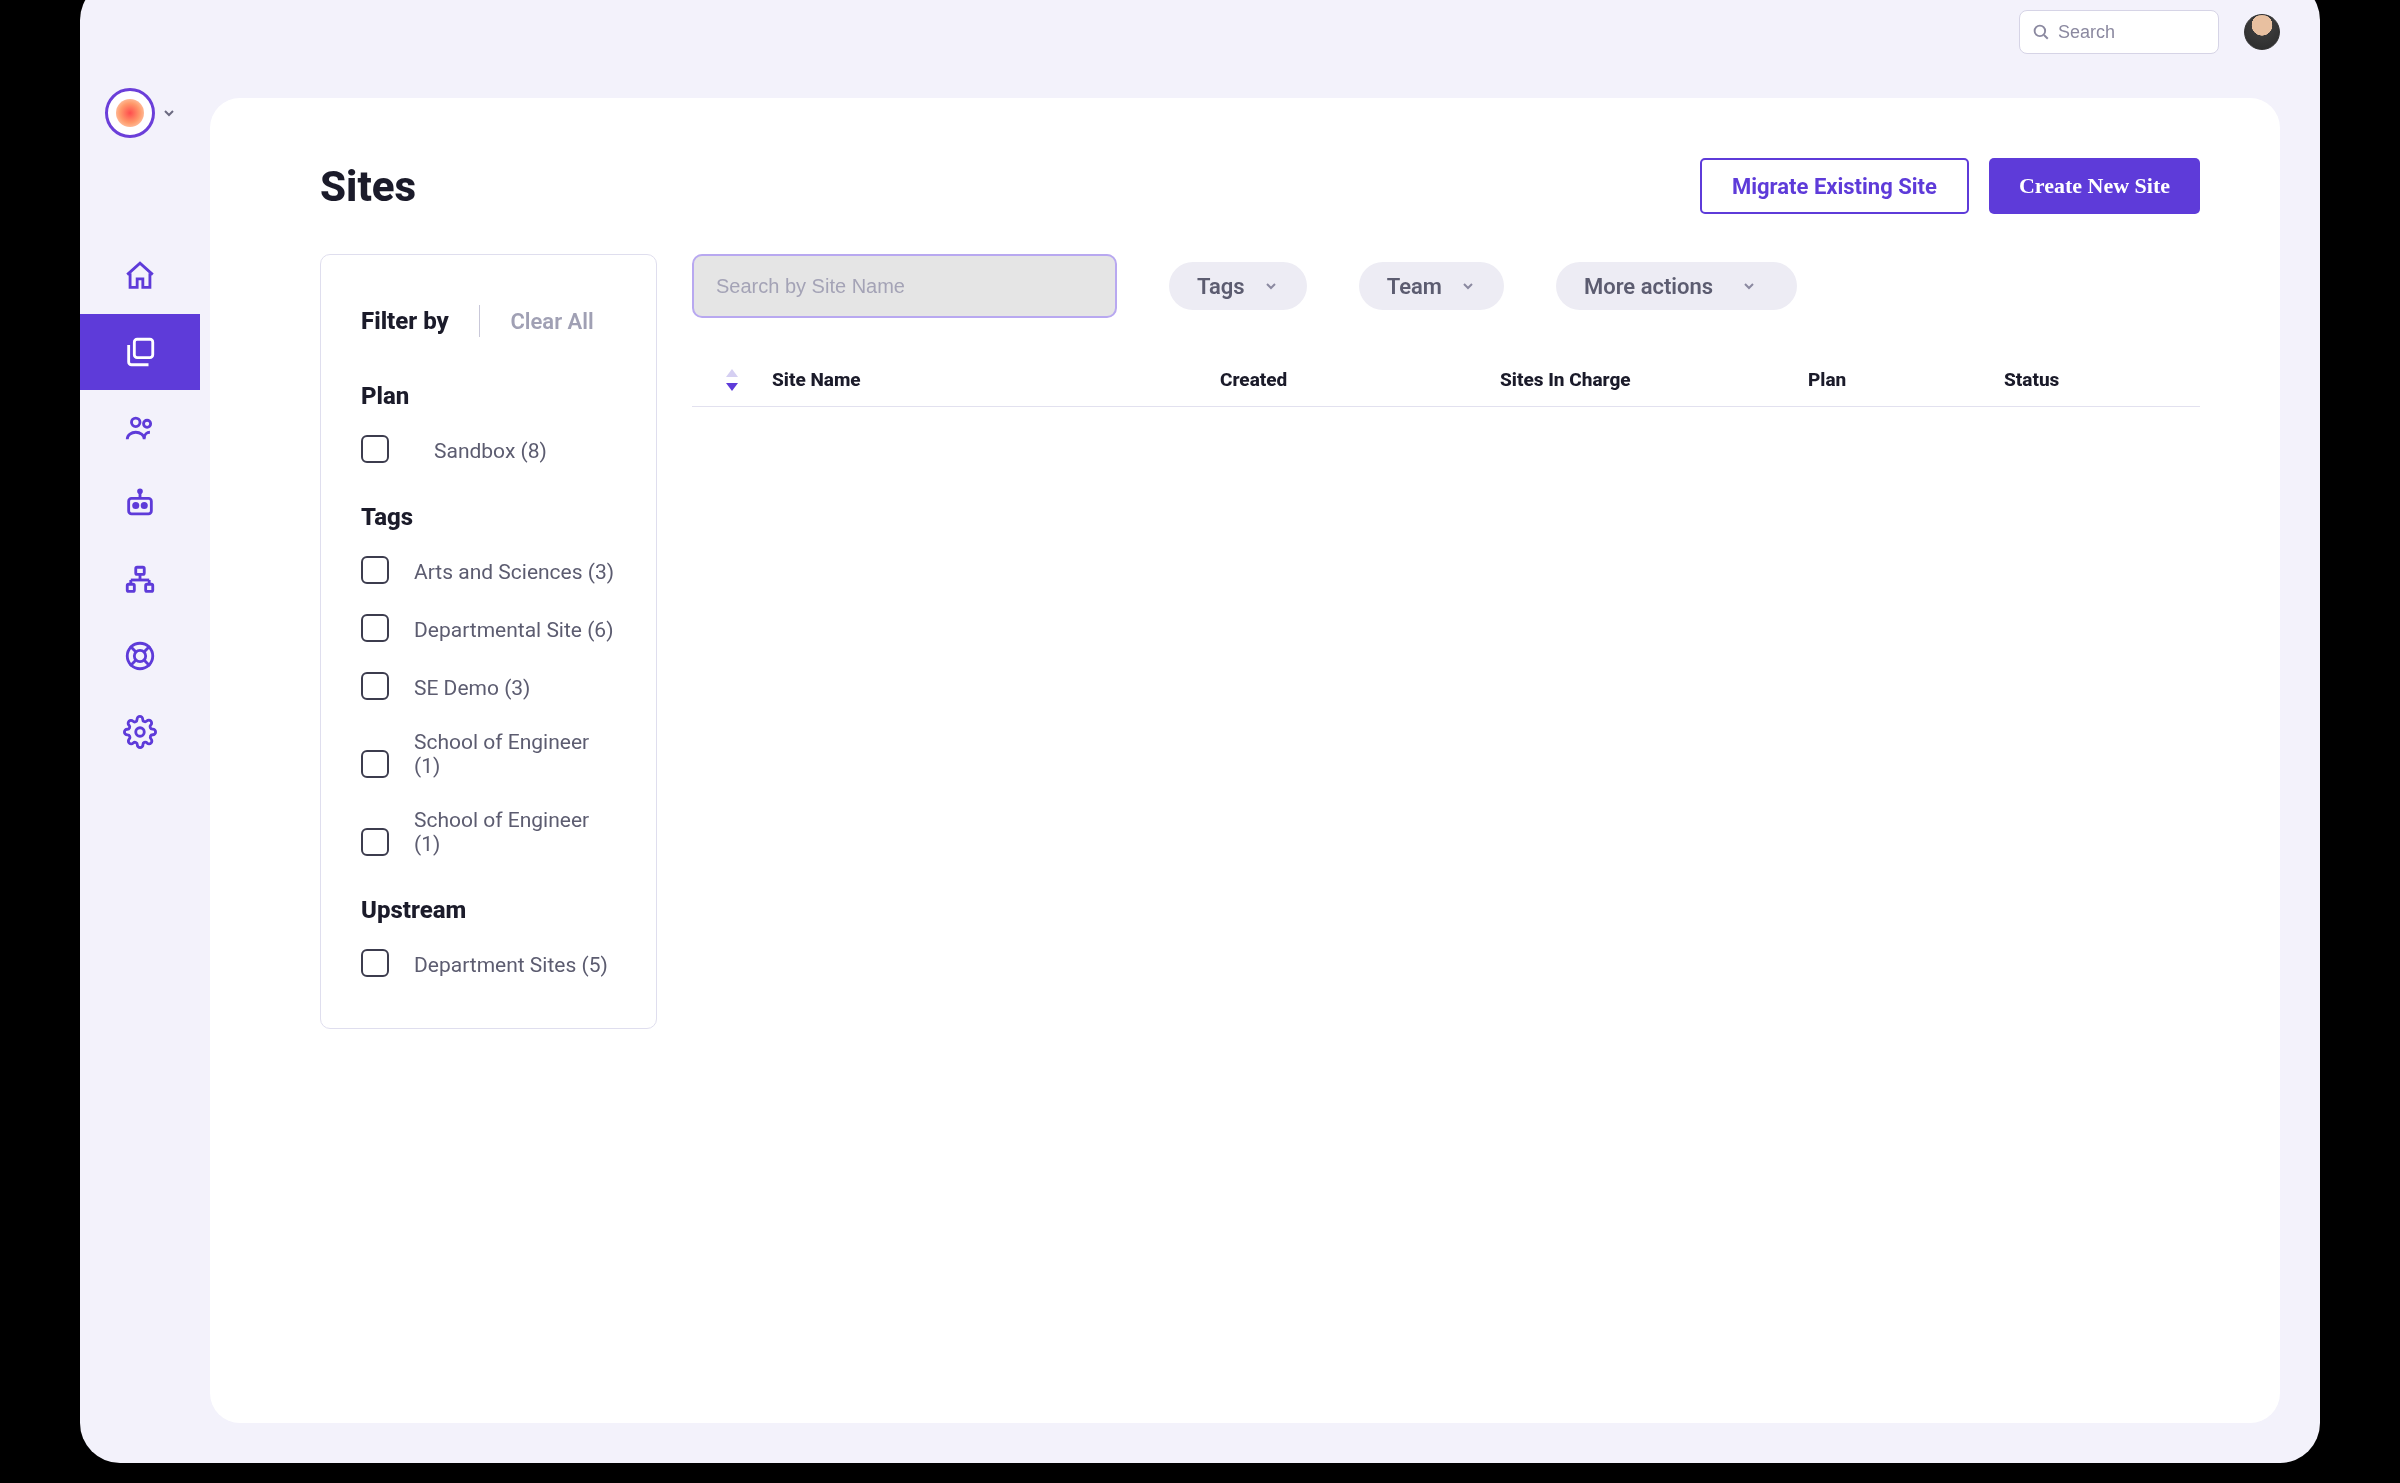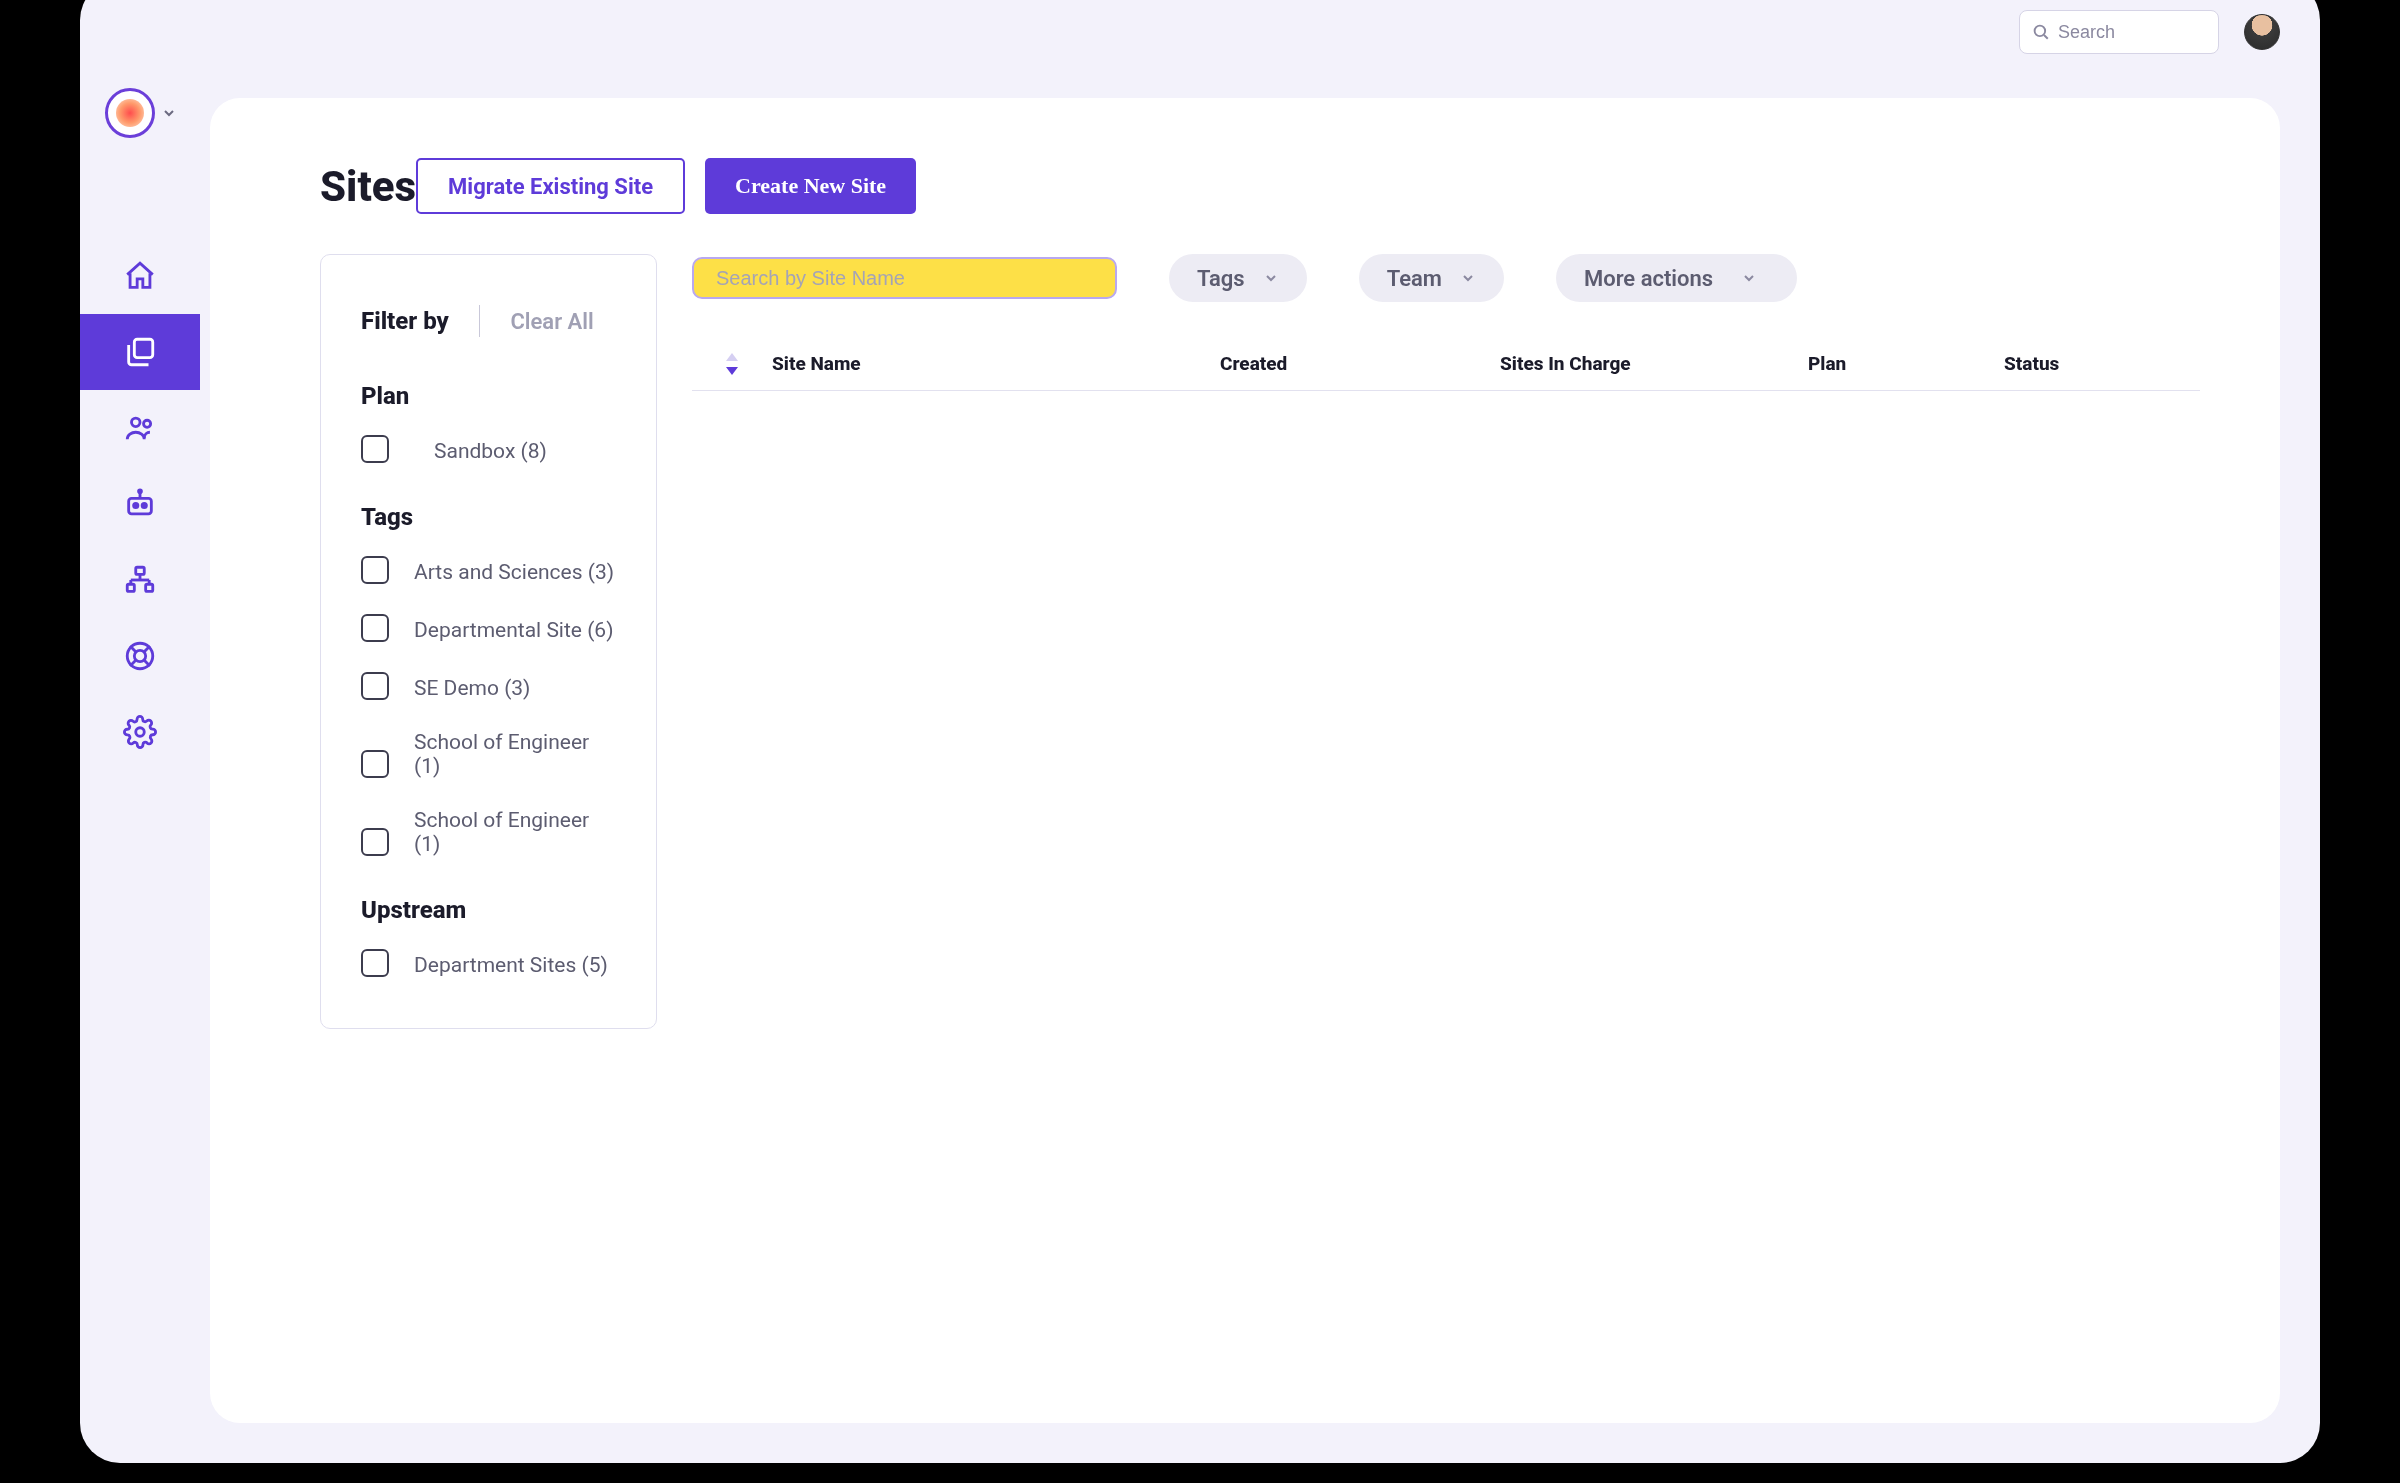--- a/index.html
+++ b/index.html
@@ -118,21 +118,21 @@
     right: 40px;
     bottom: 40px;
     background: #fff;
     border-radius: 30px;
     padding: 60px 80px 60px 110px;
   }
 
   
   .page-head {
     display: flex;
-    justify-content: flex-start;
+    justify-content: space-between;
     align-items: center;
     margin-bottom: 40px;
   }
   .page-title {
     font-size: 42px;
     font-weight: 800;
     color: #1b1b2a;
   }
   .page-actions { display: flex; gap: 20px; }
   .btn {
@@ -216,28 +216,28 @@
   
   .right-col { flex: 1; }
   .toolbar {
     display: flex;
     align-items: center;
     gap: 52px;
     margin-bottom: 35px;
   }
   .site-search {
     width: 425px;
-    height: 42px;
+    height: 64px;
     border: 2px solid #b8a8f0;
     border-radius: 10px;
     padding: 0 22px;
     font-size: 20px;
     display: flex;
     align-items: center;
-    background: #fde047;
+    background: #e5e5e5;
   }
   .site-search input {
     border: none;
     outline: none;
     width: 100%;
     font-size: 20px;
     background: transparent;
     color: #6c6a80;
   }
   .site-search input::placeholder { color: #a4a3b6; }

